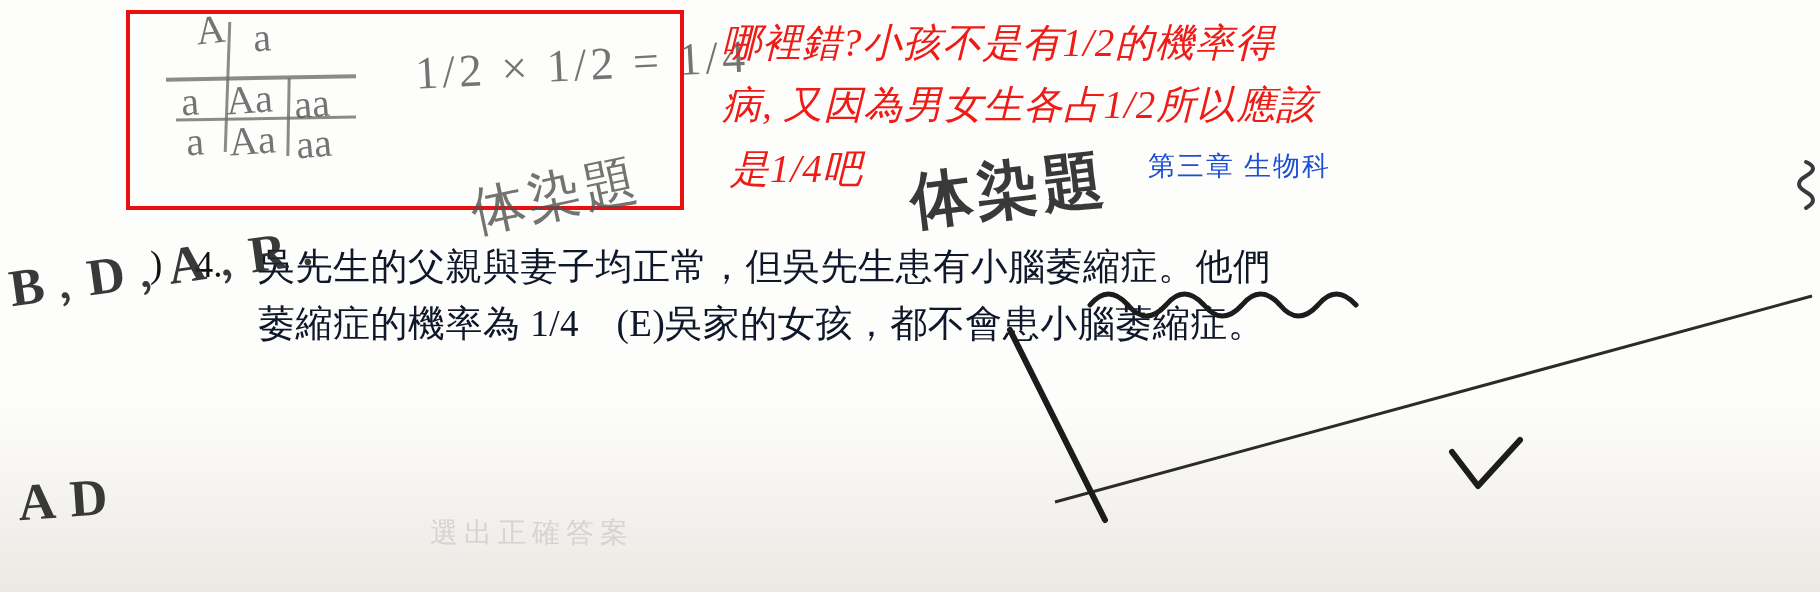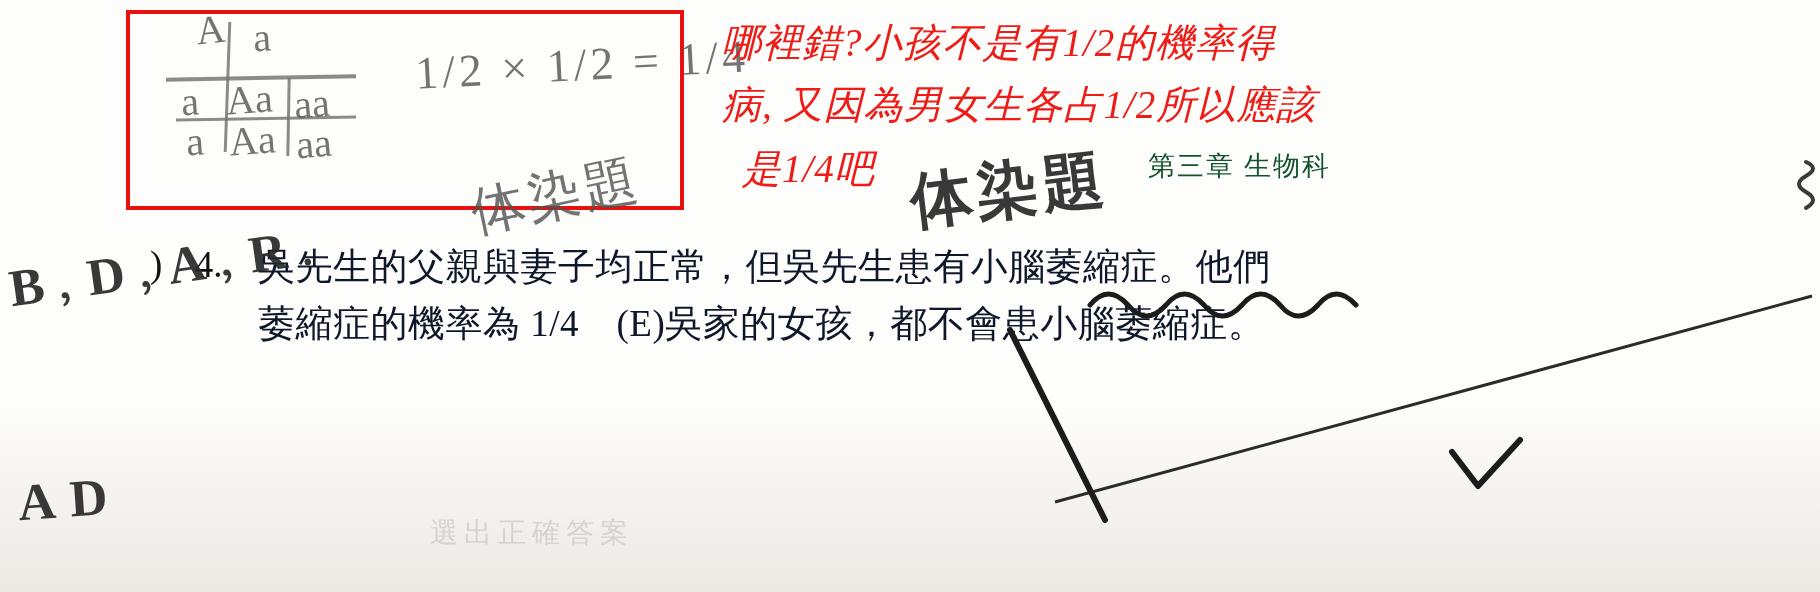--- a/index.html
+++ b/index.html
@@ -47,21 +47,21 @@
     font-size: 39px;
     line-height: 58px;
     letter-spacing: 1px;
     white-space: nowrap;
     font-style: italic;
   }
 
   
   .header-line {
     position: absolute;
-    color: #14532d;
+    color: #1d4ed8;
     font-family: "Liberation Serif", serif;
     font-size: 27px;
     letter-spacing: 2px;
     white-space: nowrap;
   }
 
   
   .q-block {
     position: absolute;
     left: 258px;
@@ -137,21 +137,21 @@
   <div class="pencil" style="left:296px; top:120px; font-size:40px; transform:rotate(-5deg);">aa</div>
 
   <div class="pencil" style="left:415px; top:38px; font-size:46px; letter-spacing:4px; transform:rotate(-3deg);">1/2 × 1/2 = 1/4</div>
 
   <div class="pencil" style="left:470px; top:160px; font-size:54px; letter-spacing:3px; transform:rotate(-12deg); color:rgba(80,80,80,0.8);">体染題</div>
 
   <div class="pencil-dark" style="left:910px; top:148px; font-size:62px; letter-spacing:4px; font-weight:bold; transform:rotate(-7deg);">体染題</div>
 
   <div class="red-note" style="left:722px; top:14px;">哪裡錯?小孩不是有1/2的機率得</div>
   <div class="red-note" style="left:722px; top:76px;">病, 又因為男女生各占1/2所以應該</div>
-  <div class="red-note" style="left:730px; top:140px;margin-left:12px;">是1/4吧</div>
+  <div class="red-note" style="left:730px; top:140px;">是1/4吧</div>
 
   <div class="header-line" style="left:1148px; top:148px;">第三章</div>
   <div class="header-line" style="left:1244px; top:148px;">生物科</div>
 
   <div class="q-num">
     <span>)</span>
     <span style="display:inline-block;width:14px"></span>
     <span>4.</span>
   </div>
 

